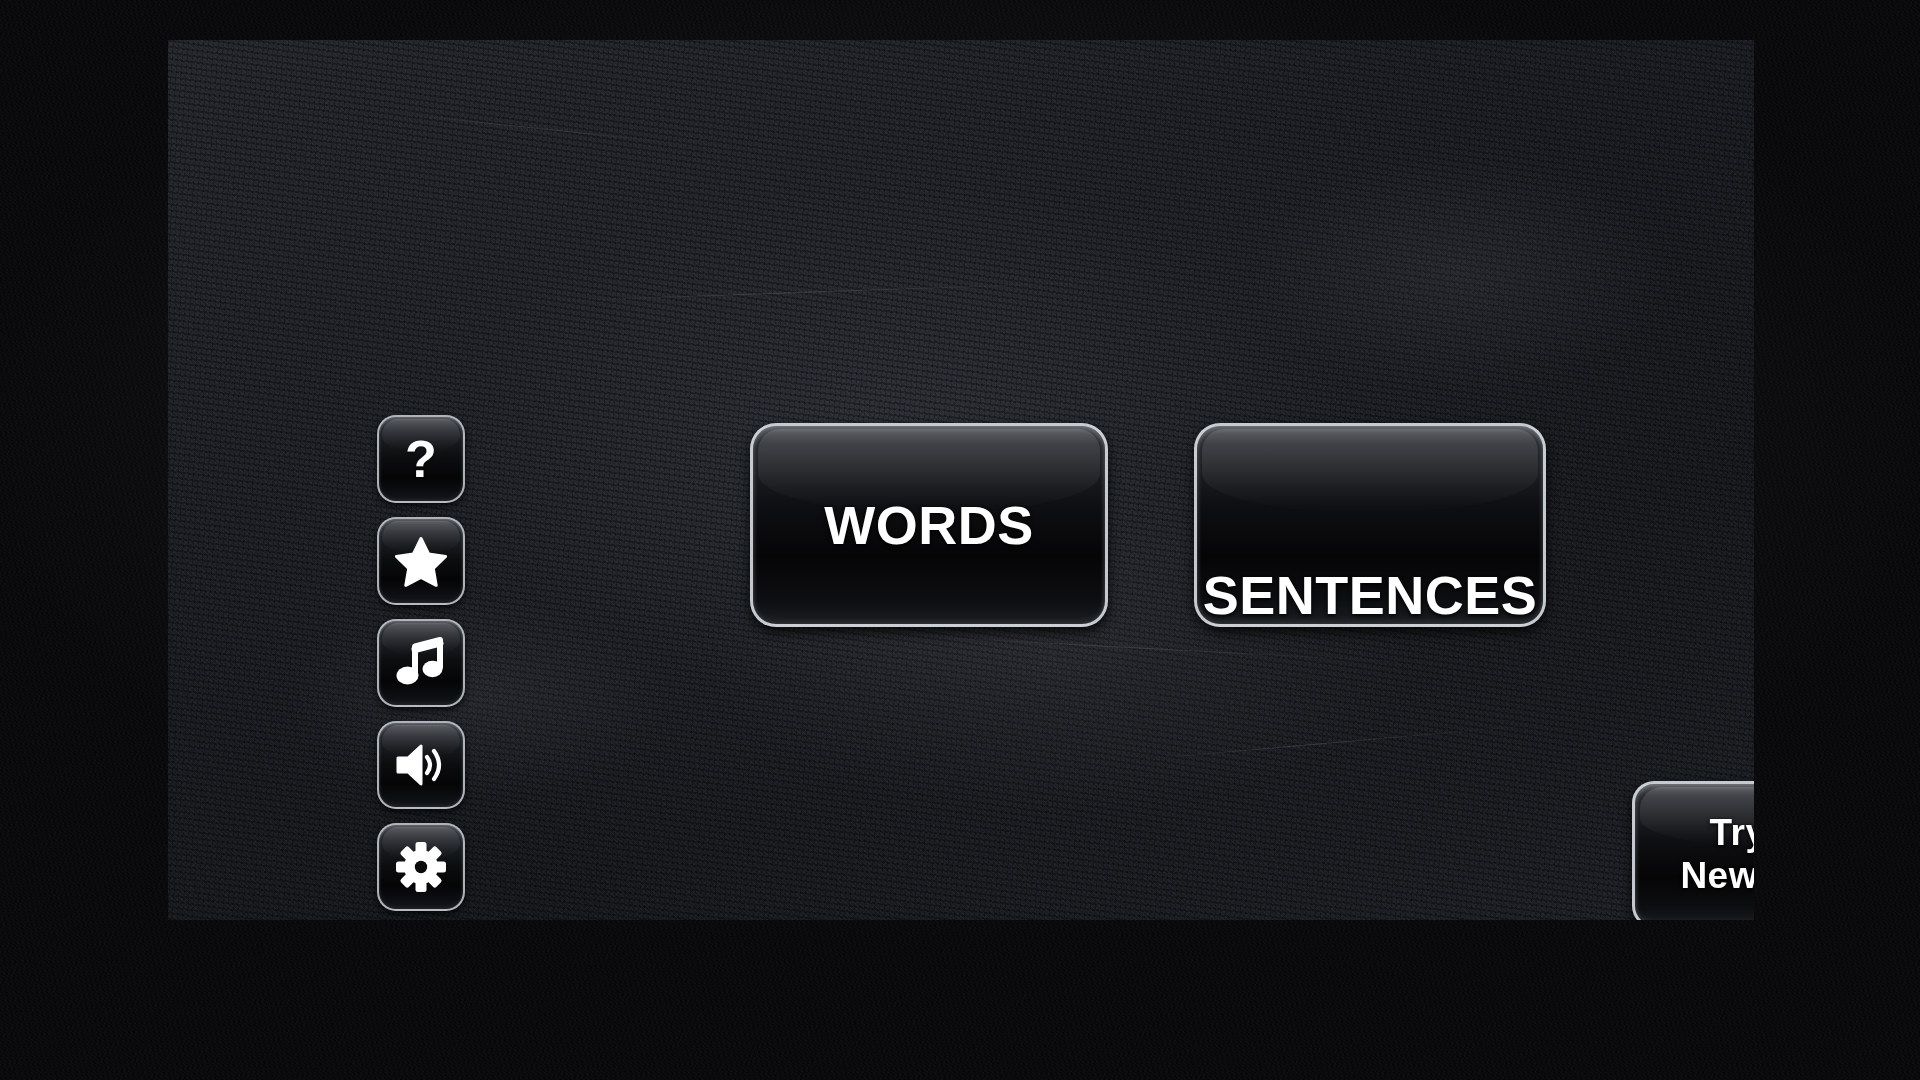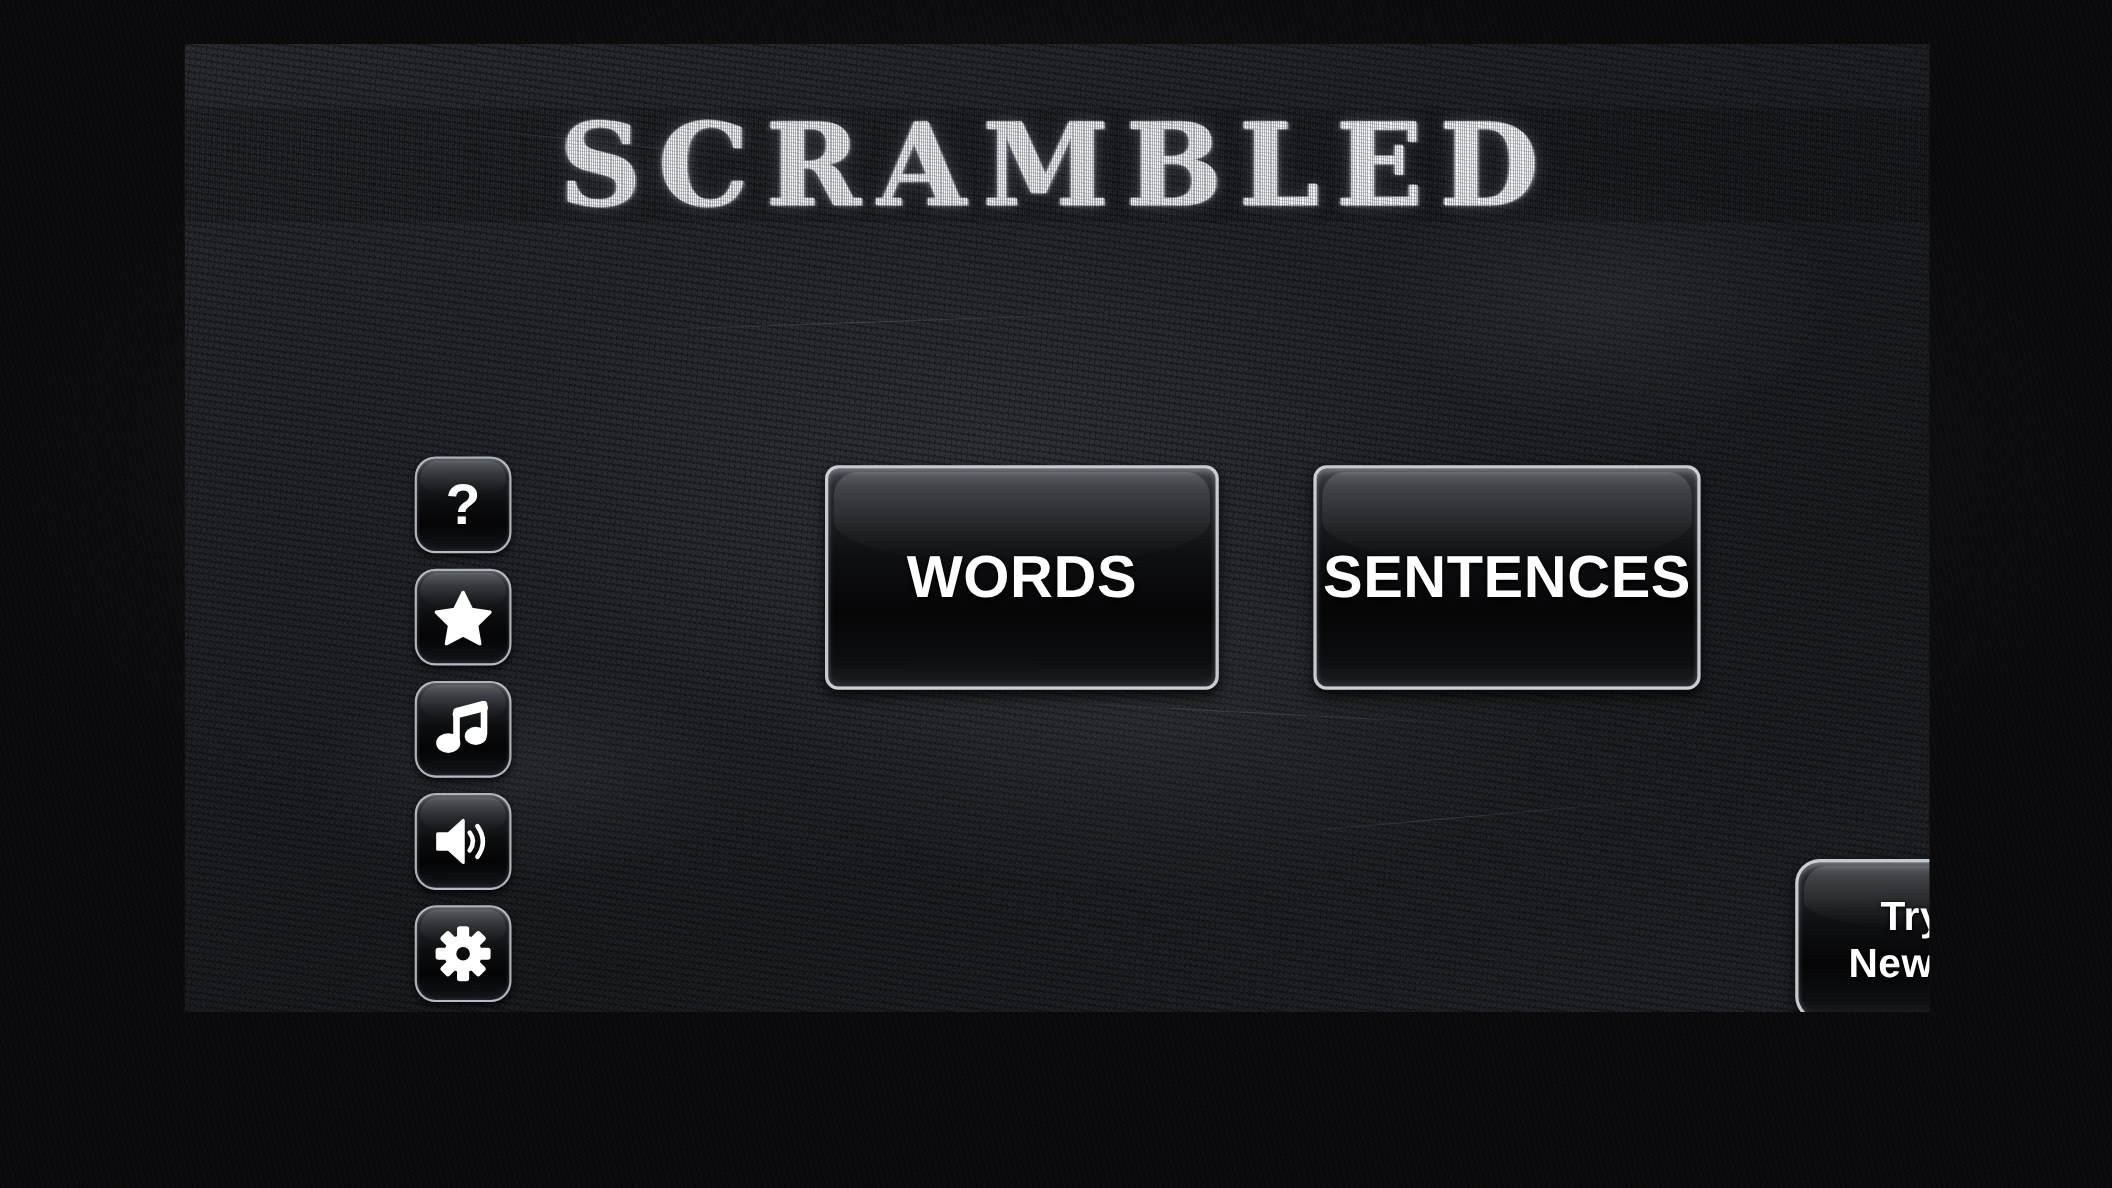--- a/index.html
+++ b/index.html
@@ -157,21 +157,21 @@
     font-family: "Liberation Sans", sans-serif;
     font-weight: 700;
     font-size: 52px;
     line-height: 1;
     text-shadow: 0 1px 2px rgba(0,0,0,0.6);
   }
 
   
   .menu-btn {
     position: absolute;
-    border-radius: 12px;
+    border-radius: 26px;
     box-sizing: border-box;
     border: 3px solid rgba(222,226,233,0.88);
     background:
       linear-gradient(180deg, #46494f 0%, #26282d 9%, #0e0f12 40%, #050506 66%, #0d0e11 88%, #1b1d21 100%);
     box-shadow:
       inset 0 3px 5px rgba(255,255,255,0.24),
       inset 0 -3px 6px rgba(255,255,255,0.08),
       0 5px 12px rgba(0,0,0,0.8);
     cursor: pointer;
     display: flex;
@@ -197,21 +197,21 @@
     font-weight: 700;
     line-height: 1.05;
     text-align: center;
     letter-spacing: 0.5px;
     text-shadow: 0 2px 4px rgba(0,0,0,0.85), 0 0 2px rgba(0,0,0,0.7);
   }
 
   #btn-words   { left: 582px;  top: 383px; width: 358px; height: 204px; }
   #btn-words .label { font-size: 54px; }
 
-  #btn-sentences { left: 1026px; top: 383px; width: 352px; height: 204px; }
+  #btn-sentences { left: 1026px; top: 383px; width: 352px; height: 204px; align-items: flex-end; }
   #btn-sentences .label { font-size: 54px; }
 
   #btn-new-game {
     left: 1464px; top: 741px; width: 290px; height: 147px;
     border-radius: 22px;
     border-width: 3px;
   }
   #btn-new-game .label { font-size: 37px; line-height: 1.15; }
 
   
@@ -278,21 +278,20 @@
 
     <div class="smudge" style="left:540px;  top:470px;  width:700px; height:300px;"></div>
     <div class="smudge" style="left:1080px; top:120px;  width:420px; height:230px;"></div>
     <div class="smudge" style="left:120px;  top:560px;  width:380px; height:200px;"></div>
     <div class="scratch" style="left:380px;  top:250px; width:620px; transform:rotate(-2deg);"></div>
     <div class="scratch" style="left:760px;  top:610px; width:520px; transform:rotate(3deg);"></div>
     <div class="scratch" style="left:980px;  top:700px; width:420px; transform:rotate(-5deg);"></div>
     <div class="scratch" style="left:240px;  top:90px;  width:300px; transform:rotate(6deg);"></div>
 
     <div id="title">
-      <span>SCRAMBLED</span>
       <span class="grain"></span>
     </div>
 
     <div id="sidebar">
 
       <button class="side-btn" title="Help">
         <span class="glyph">?</span>
       </button>
 
       <button class="side-btn" title="Rate">

